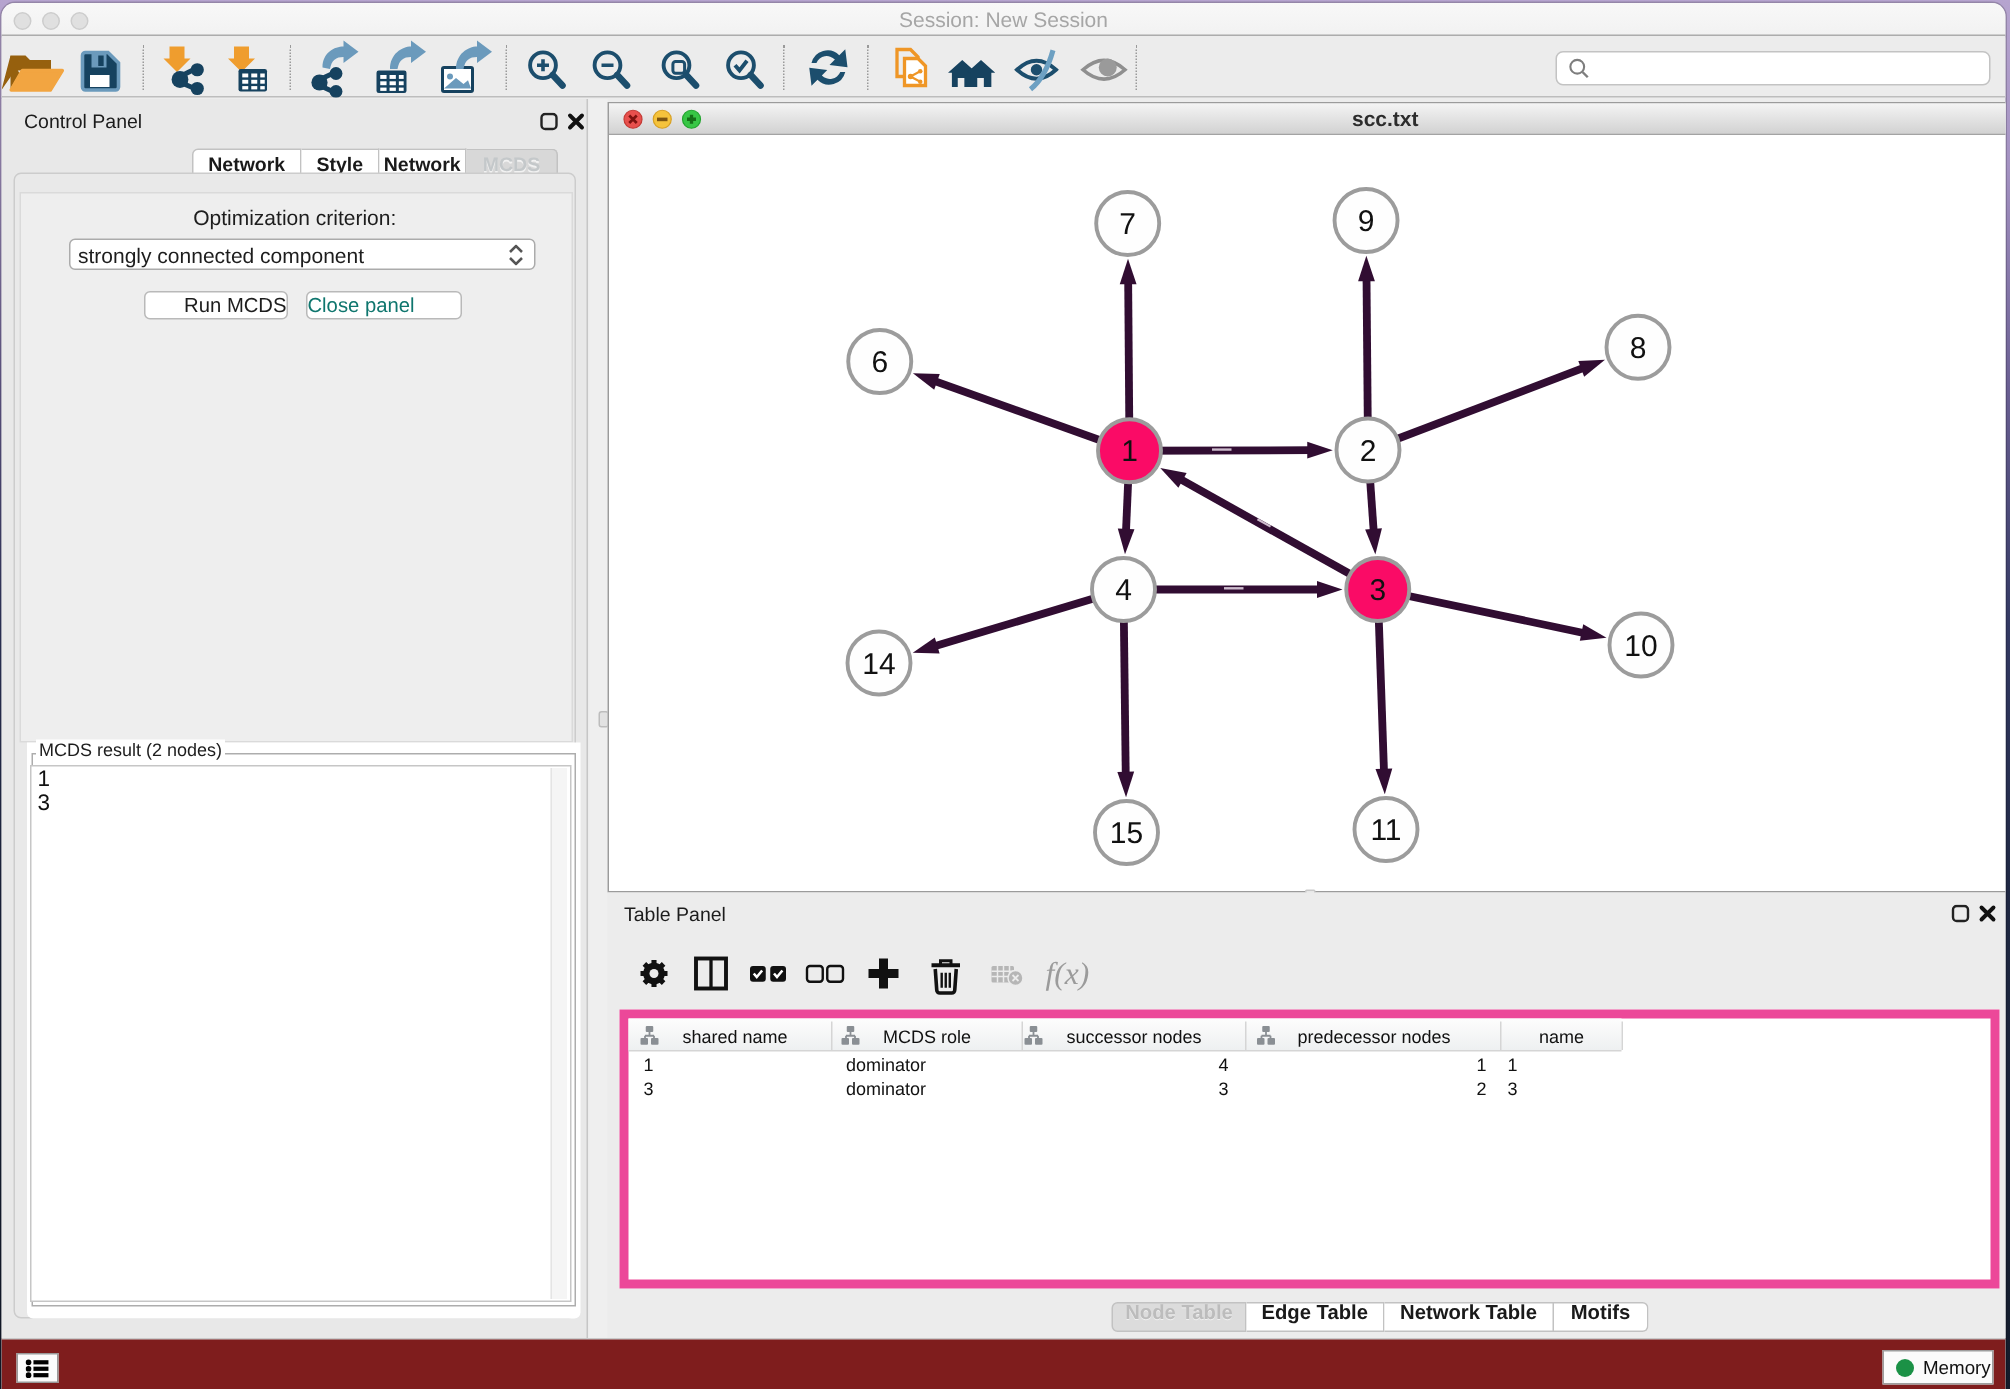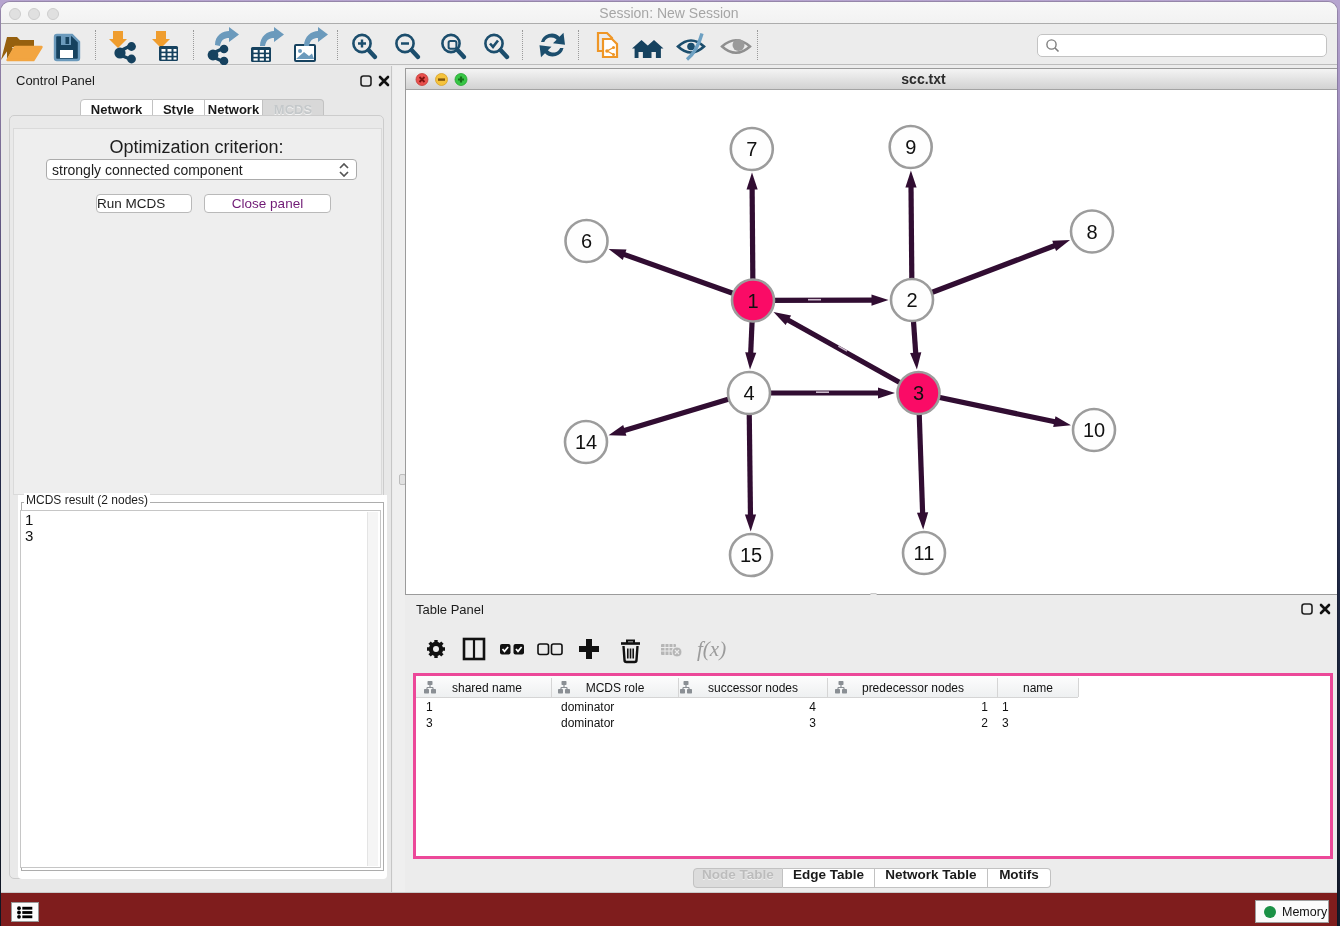--- a/index.html
+++ b/index.html
@@ -14,21 +14,21 @@
 #toolbar { position:absolute; left:0; top:23px; width:100%; height:40px; background:#ececec; border-bottom:1px solid #bdbdbd; }
 .sep { position:absolute; top:5px; height:30px; width:0; border-left:1px dotted #9a9a9a; }
 #search { position:absolute; left:1036px; top:9px; width:290px; height:23px; background:#fff; border:1px solid #c3c3c3; border-radius:5px; }
 
 #cpanel { position:absolute; left:0; top:64px; width:391px; height:826px; background:#e8e8e8; border-right:1px solid #c6c6c6; }
 #cpanel .hdr { position:absolute; left:15px; top:7px; font-size:13px; color:#1c1c1c; }
 #gutter { position:absolute; left:392px; top:64px; width:12px; height:826px; background:#efefef; }
 #ghandle { position:absolute; left:398px; top:472px; width:7px; height:11px; background:#e2e2e2; border:1px solid #bdbdbd; border-radius:2px; }
 
 .tabrow { position:absolute; font-size:13px; }
-.tab { position:absolute; top:0; height:21px; background:#fff; border:1px solid #c2c2c2; color:#1a1a1a; text-align:center; line-height:20px; font-weight:bold; }
+.tab { position:absolute; top:0; height:21px; background:#fff; border:1px solid #c2c2c2; color:#1a1a1a; text-align:center; line-height:20px; font-weight:bold;margin-left:48px; }
 
 #cp-content { position:absolute; left:8px; top:49px; width:375px; height:764px; background:#e9e9e9; border:1px solid #cccccc; border-radius:5px; }
 #cp-inner { position:absolute; left:3px; top:12px; width:369px; height:367px; background:#eeeeee; border:1px solid #dadada; }
 #mcds-white { position:absolute; left:8px; top:379px; width:369px; height:384px; background:#ffffff; border-radius:0 0 4px 4px; }
 
 #sccwin { position:absolute; left:404px; top:66px; width:1037px; height:527px; border:1px solid #9b9b9b; background:#fff; }
 #scctitle { position:absolute; left:0; top:0; width:100%; height:21px; background:linear-gradient(#f4f4f4,#d2d2d2); border-bottom:1px solid #a3a3a3; }
 
 #tpanel { position:absolute; left:404px; top:593px; width:933px; height:297px; background:#ececec; }
 
@@ -180,29 +180,29 @@
       <path d="M21 2 L29 10 M29 2 L21 10" stroke="#111" stroke-width="2.6" stroke-linecap="round"></path>
     </svg>
     <div class="tabrow" style="left:0;top:33px;width:391px;height:21px">
       <div class="tab" style="left:79px;width:73px;border-radius:4px 0 0 4px">Network</div>
       <div class="tab" style="left:152px;width:52px;border-left:none">Style</div>
       <div class="tab" style="left:204px;width:58px;border-left:none">Network</div>
       <div class="tab" style="left:262px;width:61px;border-left:none;border-radius:0 4px 4px 0;background:#d8d8d8;color:#c4c8ca;text-shadow:0 1px 0 #f2f2f2">MCDS</div>
     </div>
     <div id="cp-content">
       <div id="cp-inner"></div>
-      <div style="position:absolute;left:0;top:21px;width:100%;text-align:center;font-size:18px;color:#1d1d1d">Optimization criterion:</div>
+      <div style="position:absolute;left:0;top:21px;width:100%;text-align:center;font-size:14px;color:#1d1d1d">Optimization criterion:</div>
       <div style="position:absolute;left:36px;top:43px;width:311px;height:21px;background:#fff;border:1px solid #ababab;border-radius:4px;font-size:14px;color:#1d1d1d;line-height:20px;padding-left:5px">strongly connected component
         <svg width="12" height="14" style="position:absolute;right:6px;top:3px">
             <path d="M2 5 L6 1 L10 5" fill="none" stroke="#555" stroke-width="1.7"></path>
             <path d="M2 9 L6 13 L10 9" fill="none" stroke="#555" stroke-width="1.7"></path>
           </svg>
       </div>
-      <div class="btn" style="position:absolute;left:86px;top:78px;width:96px;height:19px;font-size:13.5px;text-align:left;line-height:17px;color:#1d1d1d">Run MCDS</div>
-      <div class="btn" style="position:absolute;left:194px;top:78px;width:127px;height:19px;font-size:13.5px;text-align:center;line-height:17px;color:#701a75">Close panel</div>
+      <div class="btn" style="position:absolute;left:86px;top:78px;width:96px;height:19px;font-size:13.5px;text-align:right;line-height:17px;color:#1d1d1d">Run MCDS</div>
+      <div class="btn" style="position:absolute;left:194px;top:78px;width:104px;height:19px;font-size:13.5px;line-height:17px;color:#0f766e">Close panel</div>
       <div id="mcds-white">
         <div style="position:absolute;left:3px;top:7px;width:363px;height:369px;border:1px solid #adadad"></div>
         <div style="position:absolute;left:6px;top:-2px;font-size:12px;color:#1d1d1d;background:#fff;padding:0 2px">MCDS result (2 nodes)</div>
         <div style="position:absolute;left:2px;top:15px;width:361px;height:358px;border:1px solid #c6c6c6;background:#fff;font-size:15px;color:#111;line-height:15.5px;padding:1px 0 0 4px">1<br>3</div>
         <div style="position:absolute;left:349px;top:17px;width:11px;height:354px;background:#f5f5f5;border-left:1px solid #e4e4e4"></div>
       </div>
     </div>
   </div>
   <div id="gutter"></div>
     <div id="ghandle"></div>
@@ -329,21 +329,21 @@
           <rect x="240" y="13" width="15" height="11" rx="1" fill="#8a8a8a"></rect>
           <g stroke="#ececec" stroke-width="1">
             <path d="M240 16.5 h15 M240 20 h15 M244 13 v11 M248 13 v11 M252 13 v11"></path>
           </g>
           <circle cx="256" cy="21" r="5" fill="#8a8a8a" stroke="#ececec" stroke-width="1"></circle>
           <path d="M254 19 l4 4 M258 19 l-4 4" stroke="#ececec" stroke-width="1.2"></path>
         </g>
 
       <text x="276" y="25" font-size="21" font-style="italic" fill="#9b9b9b" font-family="Liberation Serif, serif">f(x)</text>
     </svg>
-    <div style="position:absolute;left:8px;top:78px;width:920px;height:186px;background:#fff;border:3px solid #ec4899">
+    <div style="position:absolute;left:8px;top:78px;width:920px;height:186px;background:#fff;border:6px solid #ec4899">
       <div style="position:absolute;left:0;top:0;width:662px;height:22px;background:linear-gradient(#fdfdfd,#eef0f1);border-bottom:1px solid #d5d5d5;font-size:12px;color:#111"></div>
       <svg width="920" height="23" style="position:absolute;left:0;top:0">
         <g fill="#8a8f94">
             <g transform="translate(8,5)">
               <rect x="3.5" y="0" width="5" height="4" rx="0.7"></rect>
               <rect x="0" y="8" width="5" height="4.5" rx="0.7"></rect>
               <rect x="7" y="8" width="5" height="4.5" rx="0.7"></rect>
               <path d="M6 4 v2.5 M3 6.5 h6 M3 6.5 v2 M9 6.5 v2" stroke="#8a8f94" stroke-width="1.2" fill="none"></path>
             </g>
         <g transform="translate(142,5)">

